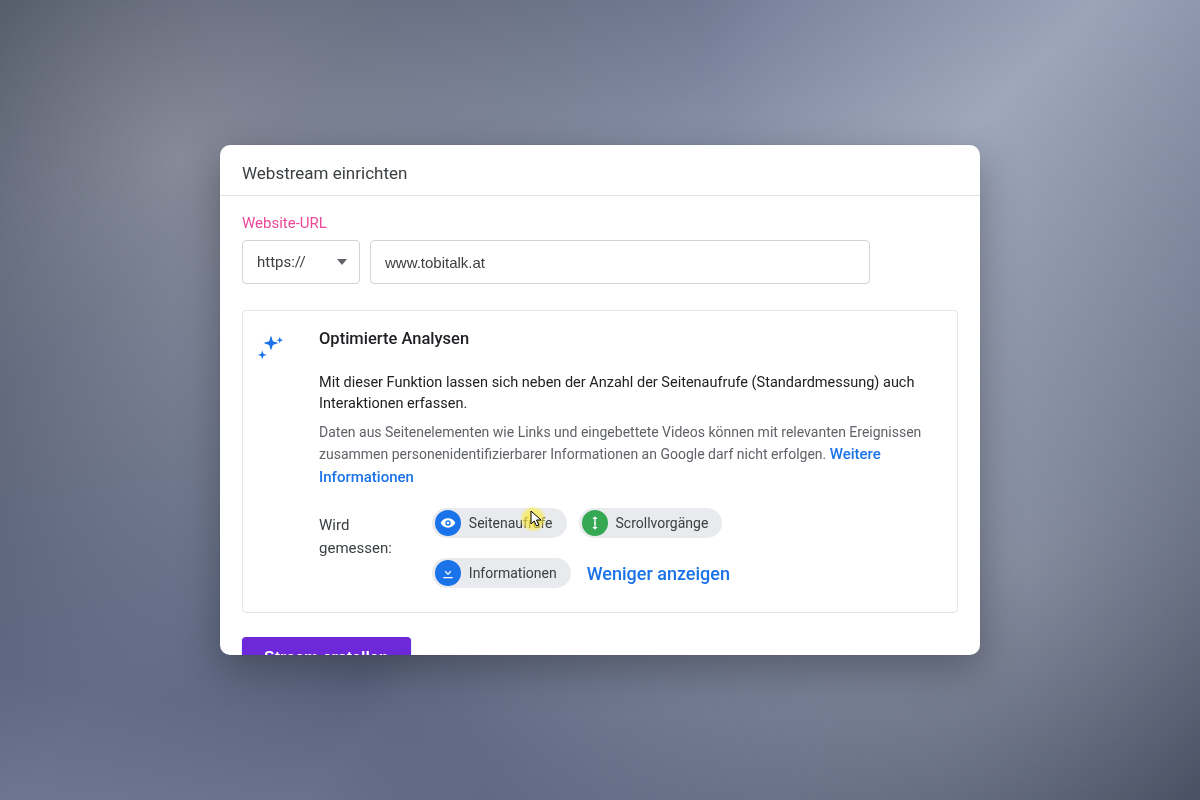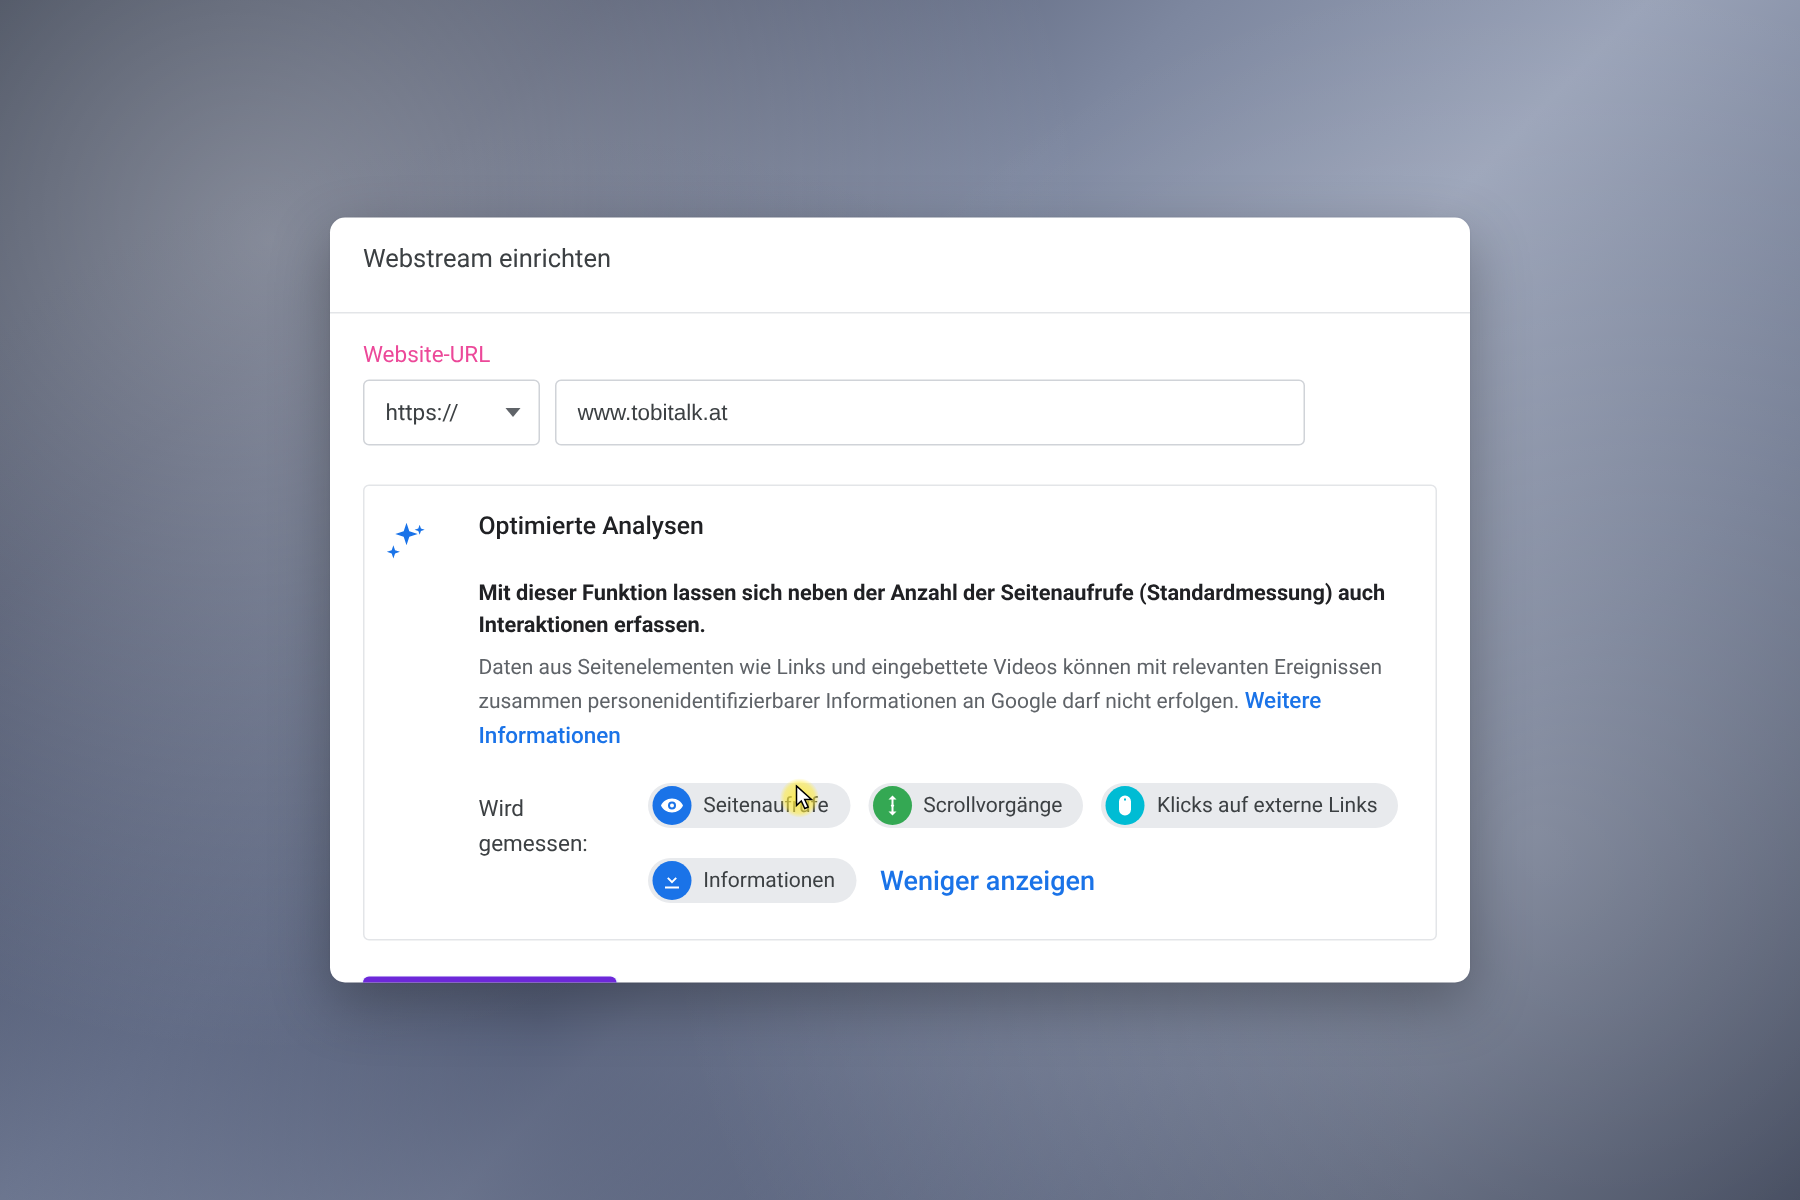--- a/index.html
+++ b/index.html
@@ -19,21 +19,21 @@
     top: 145px;
     width: 760px;
     height: 510px;
     background: #fff;
     border-radius: 10px;
     box-shadow: 0 14px 40px rgba(0,0,0,.30), 0 0 0 1px rgba(0,0,0,.02);
     overflow: hidden;
     color: #3c4043;
   }
   .panel-header {
-    padding: 18px 22px 25px 22px;
+    padding: 18px 22px 12px 22px;
     border-bottom: 1px solid #e3e5e8;
     font-size: 17px;
     color: #3c4043;
   }
   .panel-body { padding: 18px 22px 0 22px; }
   .field-label { font-size: 15px; color: #ec4899; margin-bottom: 8px; }
   .field-row { display: flex; gap: 10px; }
   .proto-select {
     width: 118px; height: 44px;
     border: 1px solid #d0d3d8; border-radius: 4px;
@@ -67,21 +67,21 @@
     position: relative;
     overflow: hidden;
   }
   .sparkles {
     flex: 0 0 56px;
     display: flex; justify-content: center;
     padding-top: 4px;
   }
   .card-content { flex: 1; padding-right: 0; }
   .card-title { font-size: 16.5px; font-weight: 500; color: #202124; margin-bottom: 24px; }
-  .card-desc1 { font-size: 14.5px; color: #202124; line-height: 1.45; margin-bottom: 8px; font-weight: 700; }
+  .card-desc1 { font-size: 14.5px; color: #202124; line-height: 1.45; margin-bottom: 8px; font-weight: 400; }
   .card-desc2 { font-size: 14px; color: #5f6368; line-height: 1.5; }
   .inline-link { color: #1a73e8; font-size: 15px; font-weight: 500; cursor: pointer; }
   .measure-row { display: flex; margin-top: 20px; gap: 40px; }
   .measure-label { width: 80px; font-size: 15px; color: #3c4043; line-height: 1.55; padding-top: 6px; }
   .chips { display: flex; flex-wrap: wrap; gap: 10px 12px; align-items: center; }
   .chip {
     display: inline-flex; align-items: center;
     background: #e8eaed;
     border-radius: 16px;
     height: 30px;
@@ -170,28 +170,20 @@
               </span>
               <span class="chip">
                 <span class="chip-icon ci-green">
                   <svg width="16" height="16" viewBox="0 0 24 24">
                     <path fill="#fff" d="M12 2l4 4h-3v5h-2V6H8l4-4zm0 20l-4-4h3v-5h2v5h3l-4 4z"></path>
                     <circle cx="12" cy="12" r="1.6" fill="#fff"></circle>
                   </svg>
                 </span>
                 <span>Scrollvorgänge</span>
               </span>
-              <span class="chip">
-                <span class="chip-icon ci-cyan">
-                  <svg width="16" height="16" viewBox="0 0 24 24">
-                    <path fill="#fff" d="M12 2a6 6 0 00-6 6v8a6 6 0 0012 0V8a6 6 0 00-6-6zm1 5h-2V5h2v2z"></path>
-                  </svg>
-                </span>
-                <span>Klicks auf externe Links</span>
-              </span>
               <div style="flex-basis: 100%; height: 0px;"></div>
               <span class="chip">
                 <span class="chip-icon ci-blue">
                   <svg width="16" height="16" viewBox="0 0 24 24">
                     <path fill="#fff" d="M12 3v9.2l3.5-3.5 1.4 1.4L12 15 7.1 10.1l1.4-1.4L12 12.2V3h0zM5 18h14v2H5v-2z"></path>
                   </svg>
                 </span>
                 <span>Informationen</span>
               </span>
               <span class="toggle-link">Weniger anzeigen</span>

